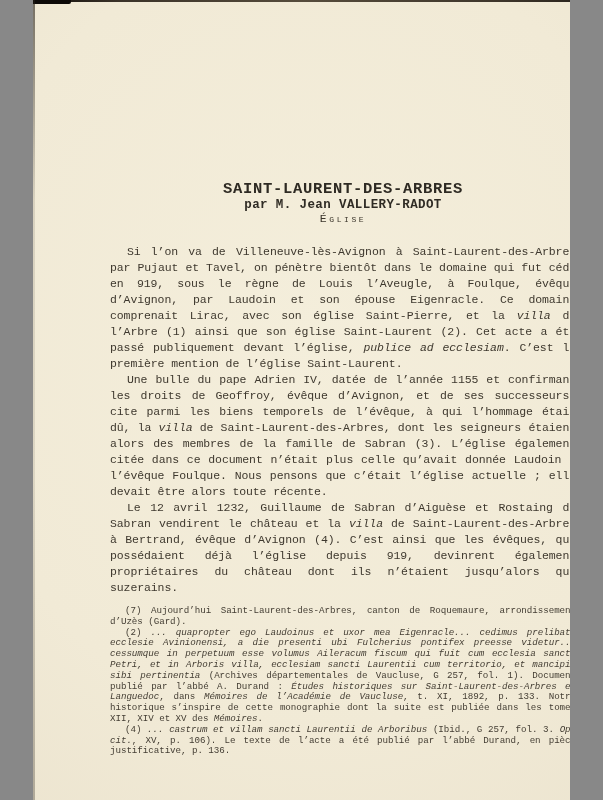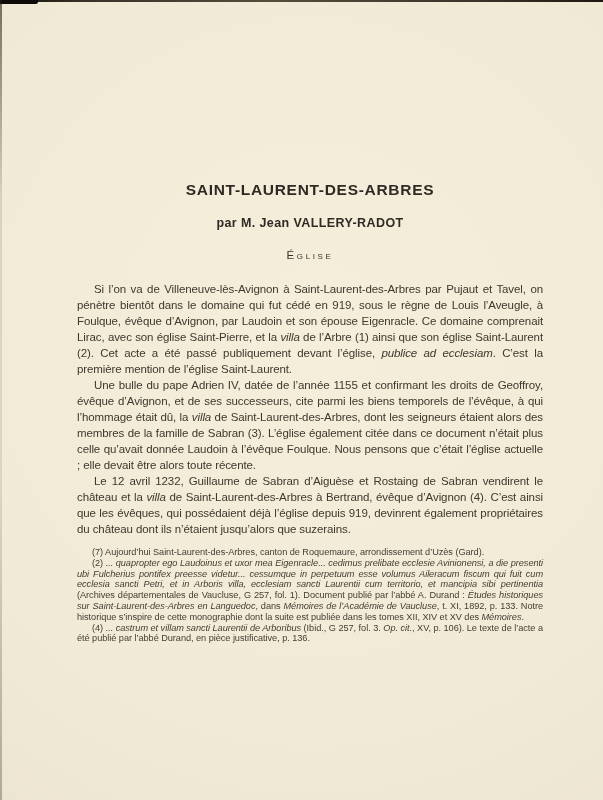--- a/index.html
+++ b/index.html
@@ -1,22 +1,22 @@
 <!DOCTYPE html>
 <html><head>
 <meta charset="utf-8">
 <style>
   html,body{margin:0;padding:0;background:#888;}
   .page{
     position:relative;
-    width:603px;height:800px;
+    width:537px;height:800px;
     margin:0 auto;
     background:
       radial-gradient(ellipse 120% 90% at 52% 42%, #f4eedb 0%, #f1ead6 55%, #ece4cf 85%, #e7dfc8 100%);
-    font-family:Liberation Sans, sans-serif;
+    font-family:Liberation Mono, monospace;
     color:#3e382e;
     overflow:hidden;
   }
   .edge-top-line{
     position:absolute;top:0;left:0;width:603px;height:2px;
     background:linear-gradient(to right,#100d09 0%,#3a3228 14%,#564c3c 45%,#3d352a 78%,#1d1812 100%);
   }
   .corner-mark{
     position:absolute;top:0;left:0;width:38px;height:4px;
     background:#0d0a07;border-radius:0 0 2px 0;
@@ -28,27 +28,25 @@
   .content{
     position:absolute;left:77px;top:0;width:466px;
   }
   .title{
     margin:181px 0 0 0;
     font-size:15.5px;line-height:17px;
     font-weight:bold;text-align:center;
     letter-spacing:.7px;color:#2e2a23;
   }
   .byline{
-    margin-top:18px;
     font-size:12.5px;line-height:14px;
     font-weight:bold;text-align:center;
     letter-spacing:.4px;color:#2f2b24;
   }
   .section-heading{
-    margin-top:19px;
     font-size:11.5px;line-height:13px;
     text-align:center;
     font-variant:small-caps;
     letter-spacing:2.6px;
     color:#3a342a;
   }
   .body-text .para{
     margin:0;
     text-indent:17px;
     font-size:11.5px;line-height:16px;

